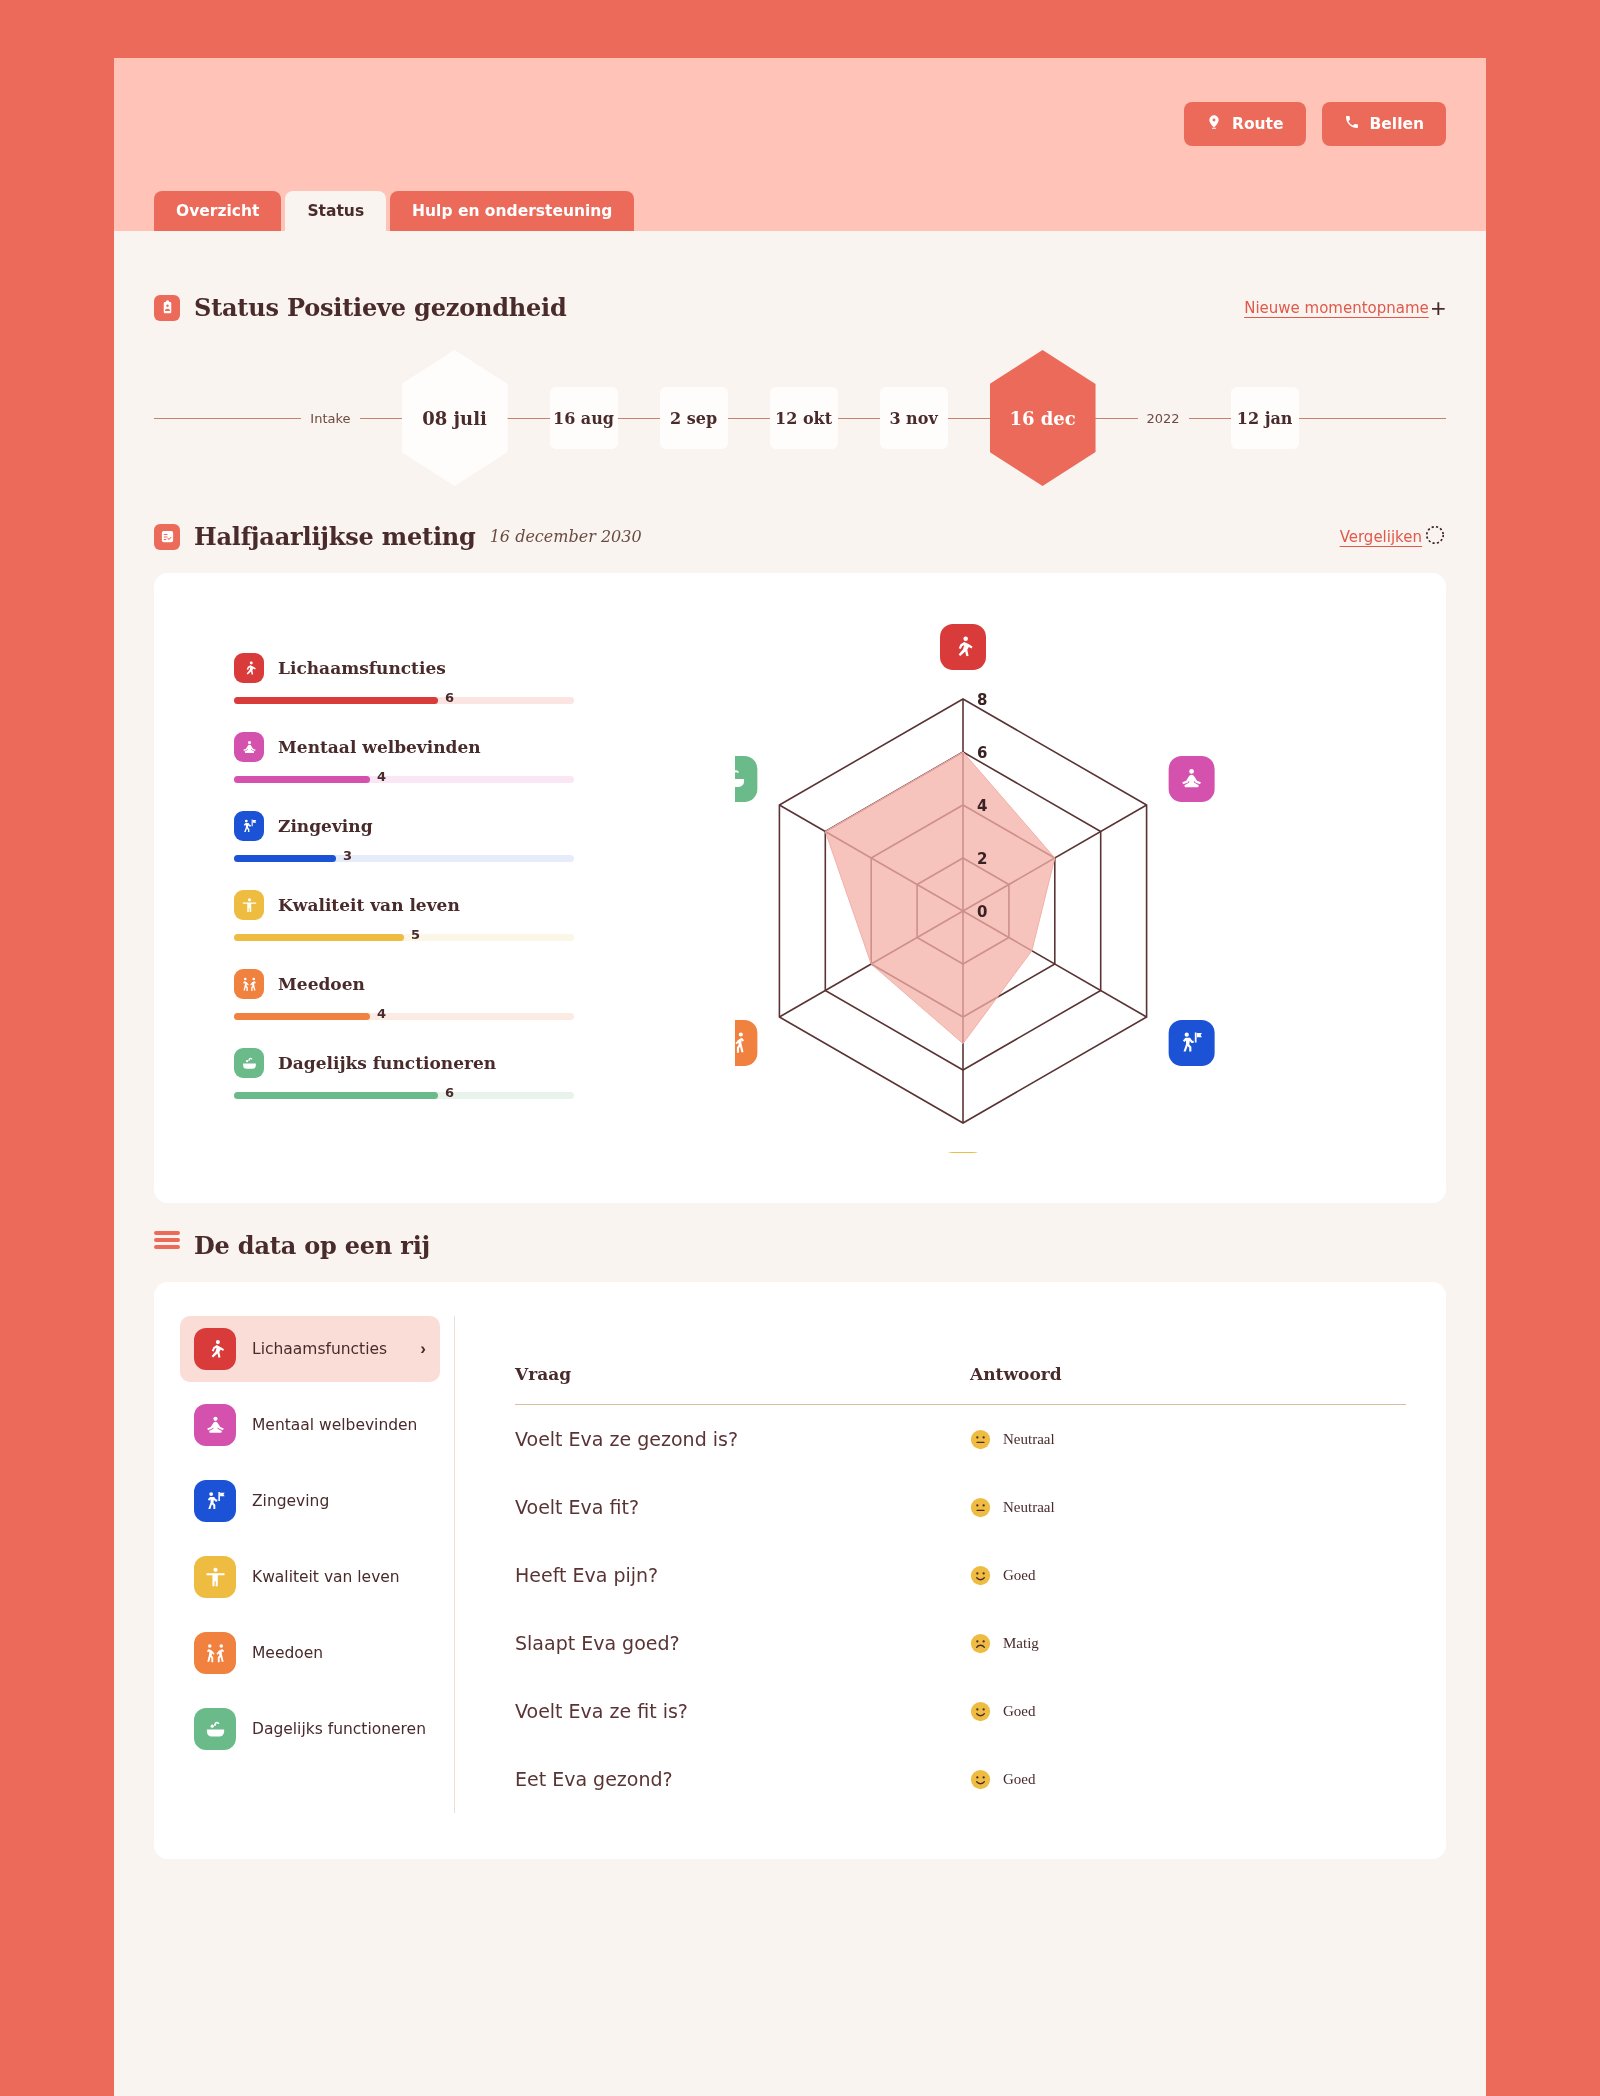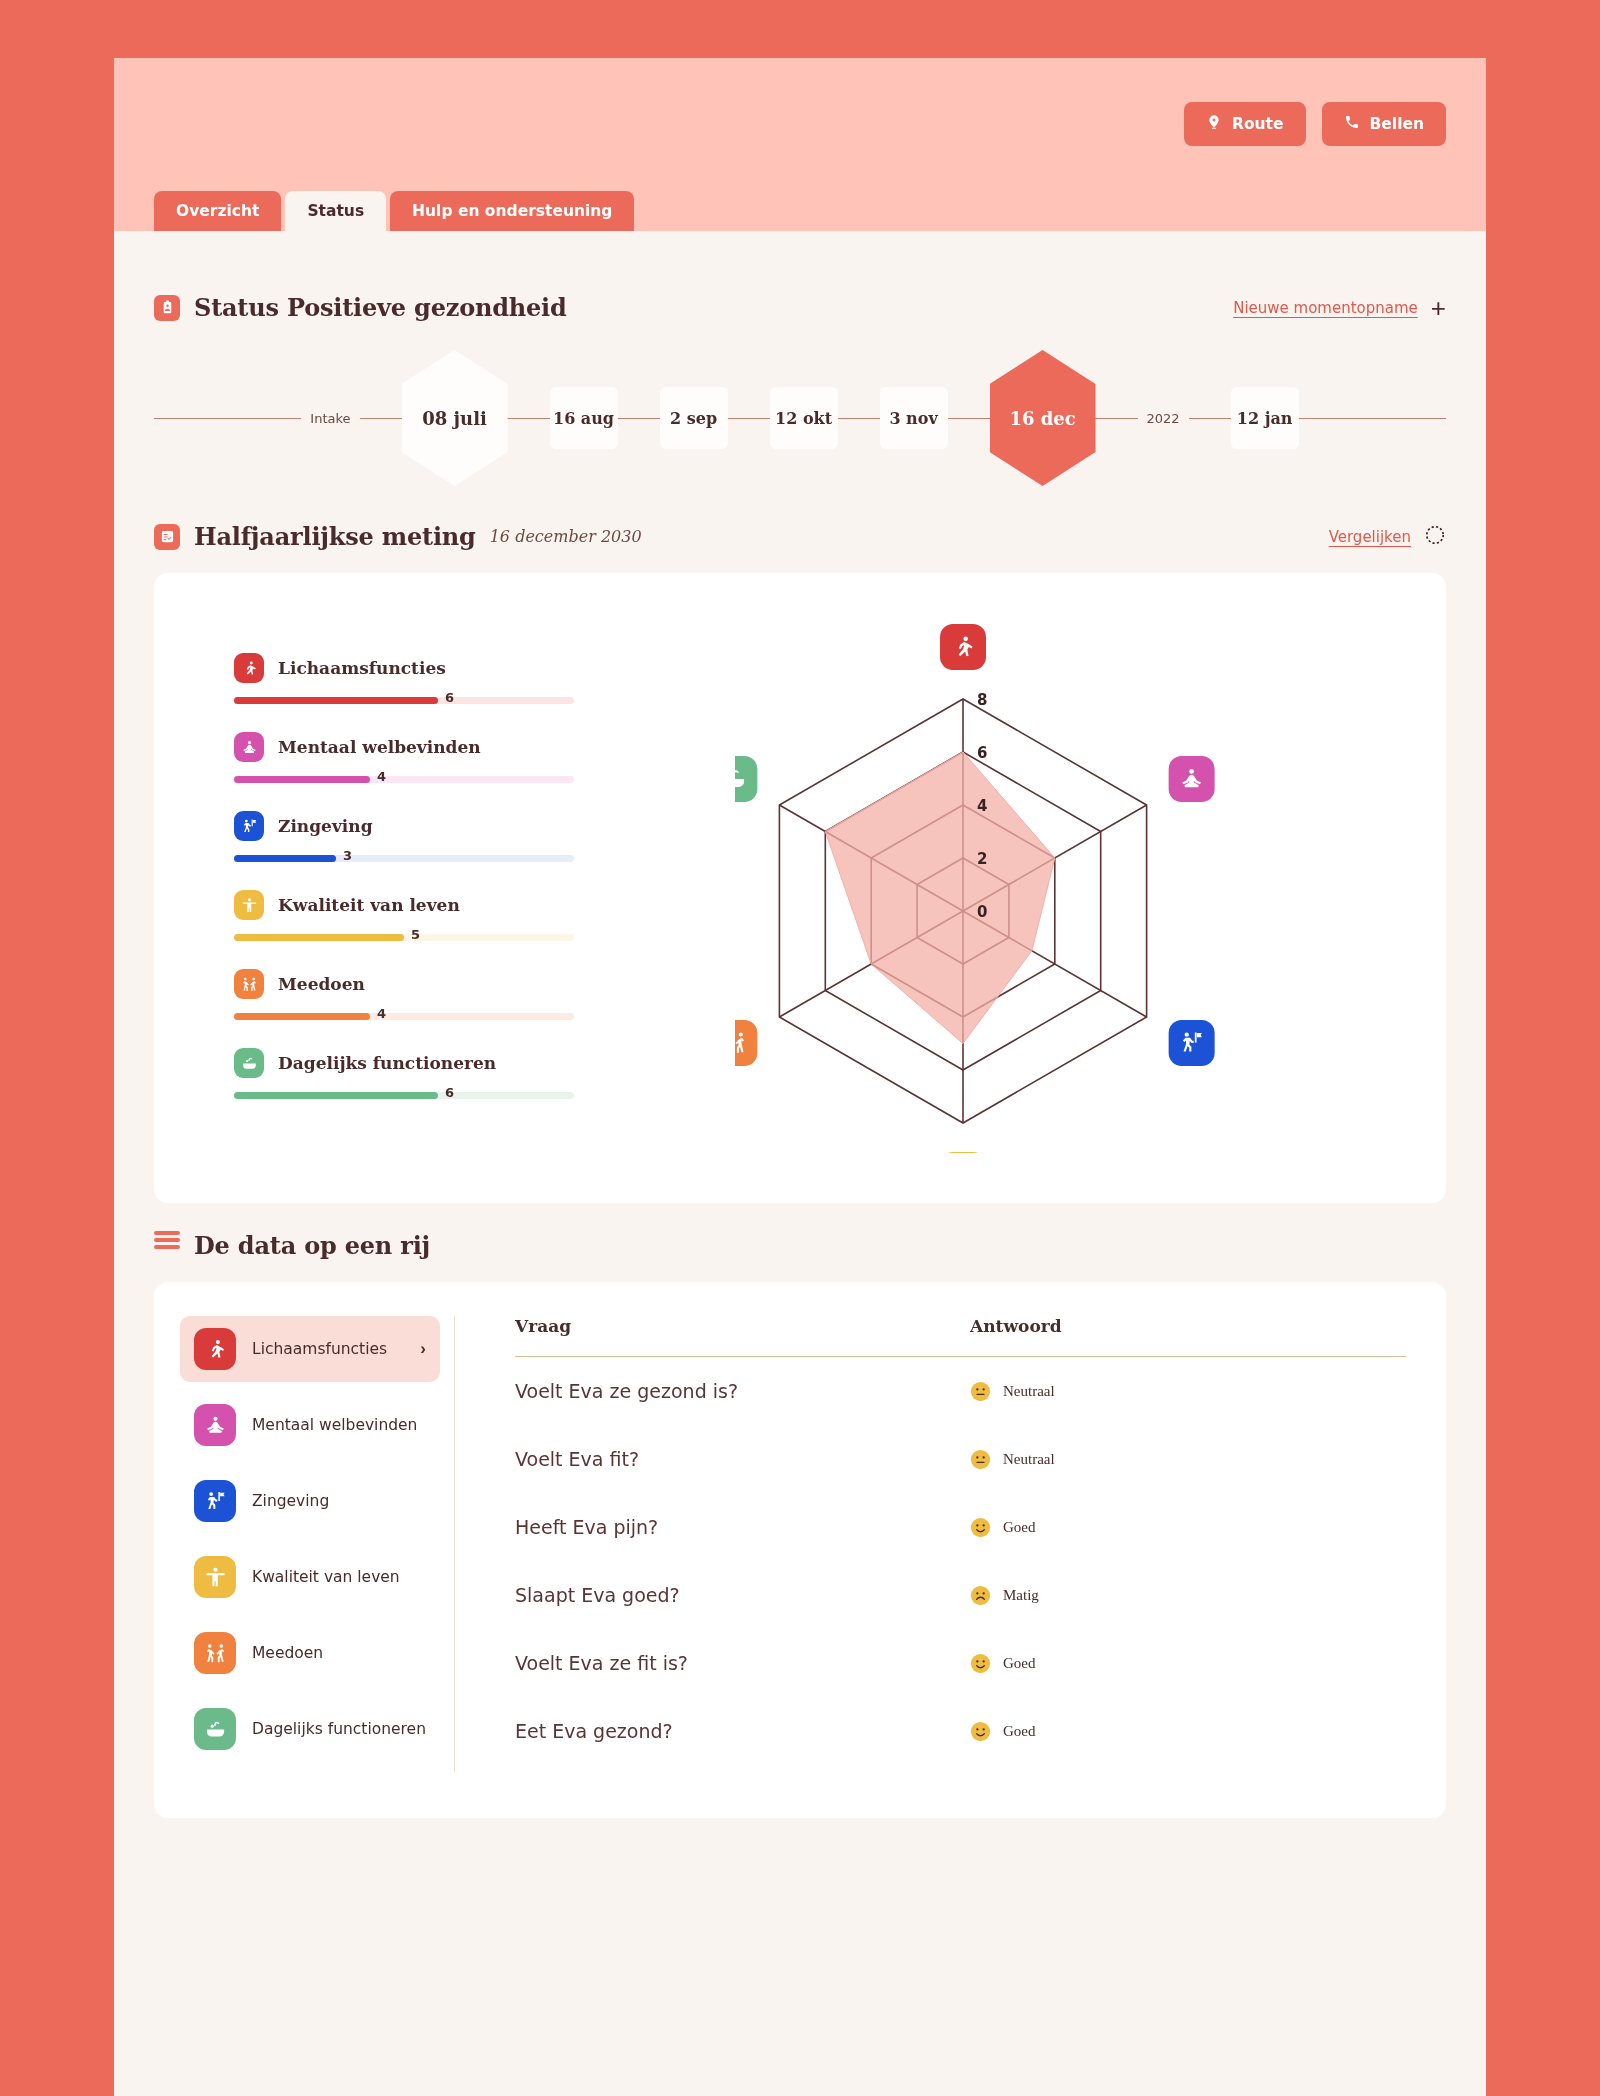--- a/index.html
+++ b/index.html
@@ -106,21 +106,21 @@
     color: #4A2B2B; margin-left: 14px;
     letter-spacing: -0.2px;
   }
   .sec-sub {
     font-family: "DejaVu Serif", serif;
     font-style: italic; font-size: 16px;
     color: #6B4A42; margin-left: 14px;
   }
   .sec-right {
     margin-left: auto; display: flex;
-    align-items: center; gap: 13px;
+    align-items: center; gap: 2px;
   }
   .link {
     font-family: "DejaVu Sans", sans-serif;
     font-size: 15px; color: #E0594B;
     text-decoration: underline;
     text-underline-offset: 4px;
     cursor: pointer;
   }
   .plus-ico { font-size: 26px; color: #4A2B2B; line-height: 1; cursor: pointer; }
   
@@ -211,21 +211,21 @@
     font-size: 15.5px; color: #4A2B2B;
   }
   .chev { margin-left: auto; color: #4A2B2B; font-size: 17px; font-weight: bold; }
   .qa { flex: 1; border-left: 1px solid #EADFD6; padding: 0 40px 0 60px; }
   .qa-head {
     display: flex; padding-bottom: 20px;
     border-bottom: 1px solid #DDBE99;
   }
   .qa-head div {
     font-family: "DejaVu Serif", serif;
-    font-weight: bold; font-size: 17px; color: #4A2B2B;
+    font-weight: bold; font-size: 17px; color: #4A2B2B; margin-top: 48px;
   }
   .qa-row { display: flex; align-items: center; padding: 23px 0; }
   .qa-q {
     font-family: "DejaVu Sans", sans-serif;
     font-size: 19px; color: #5A3434;
   }
   .col-q { width: 455px; flex: 0 0 455px; }
   .col-a { display: flex; align-items: center; gap: 12px; }
   .face-ico { width: 21px; height: 21px; flex: 0 0 auto; }
   .qa-a {

